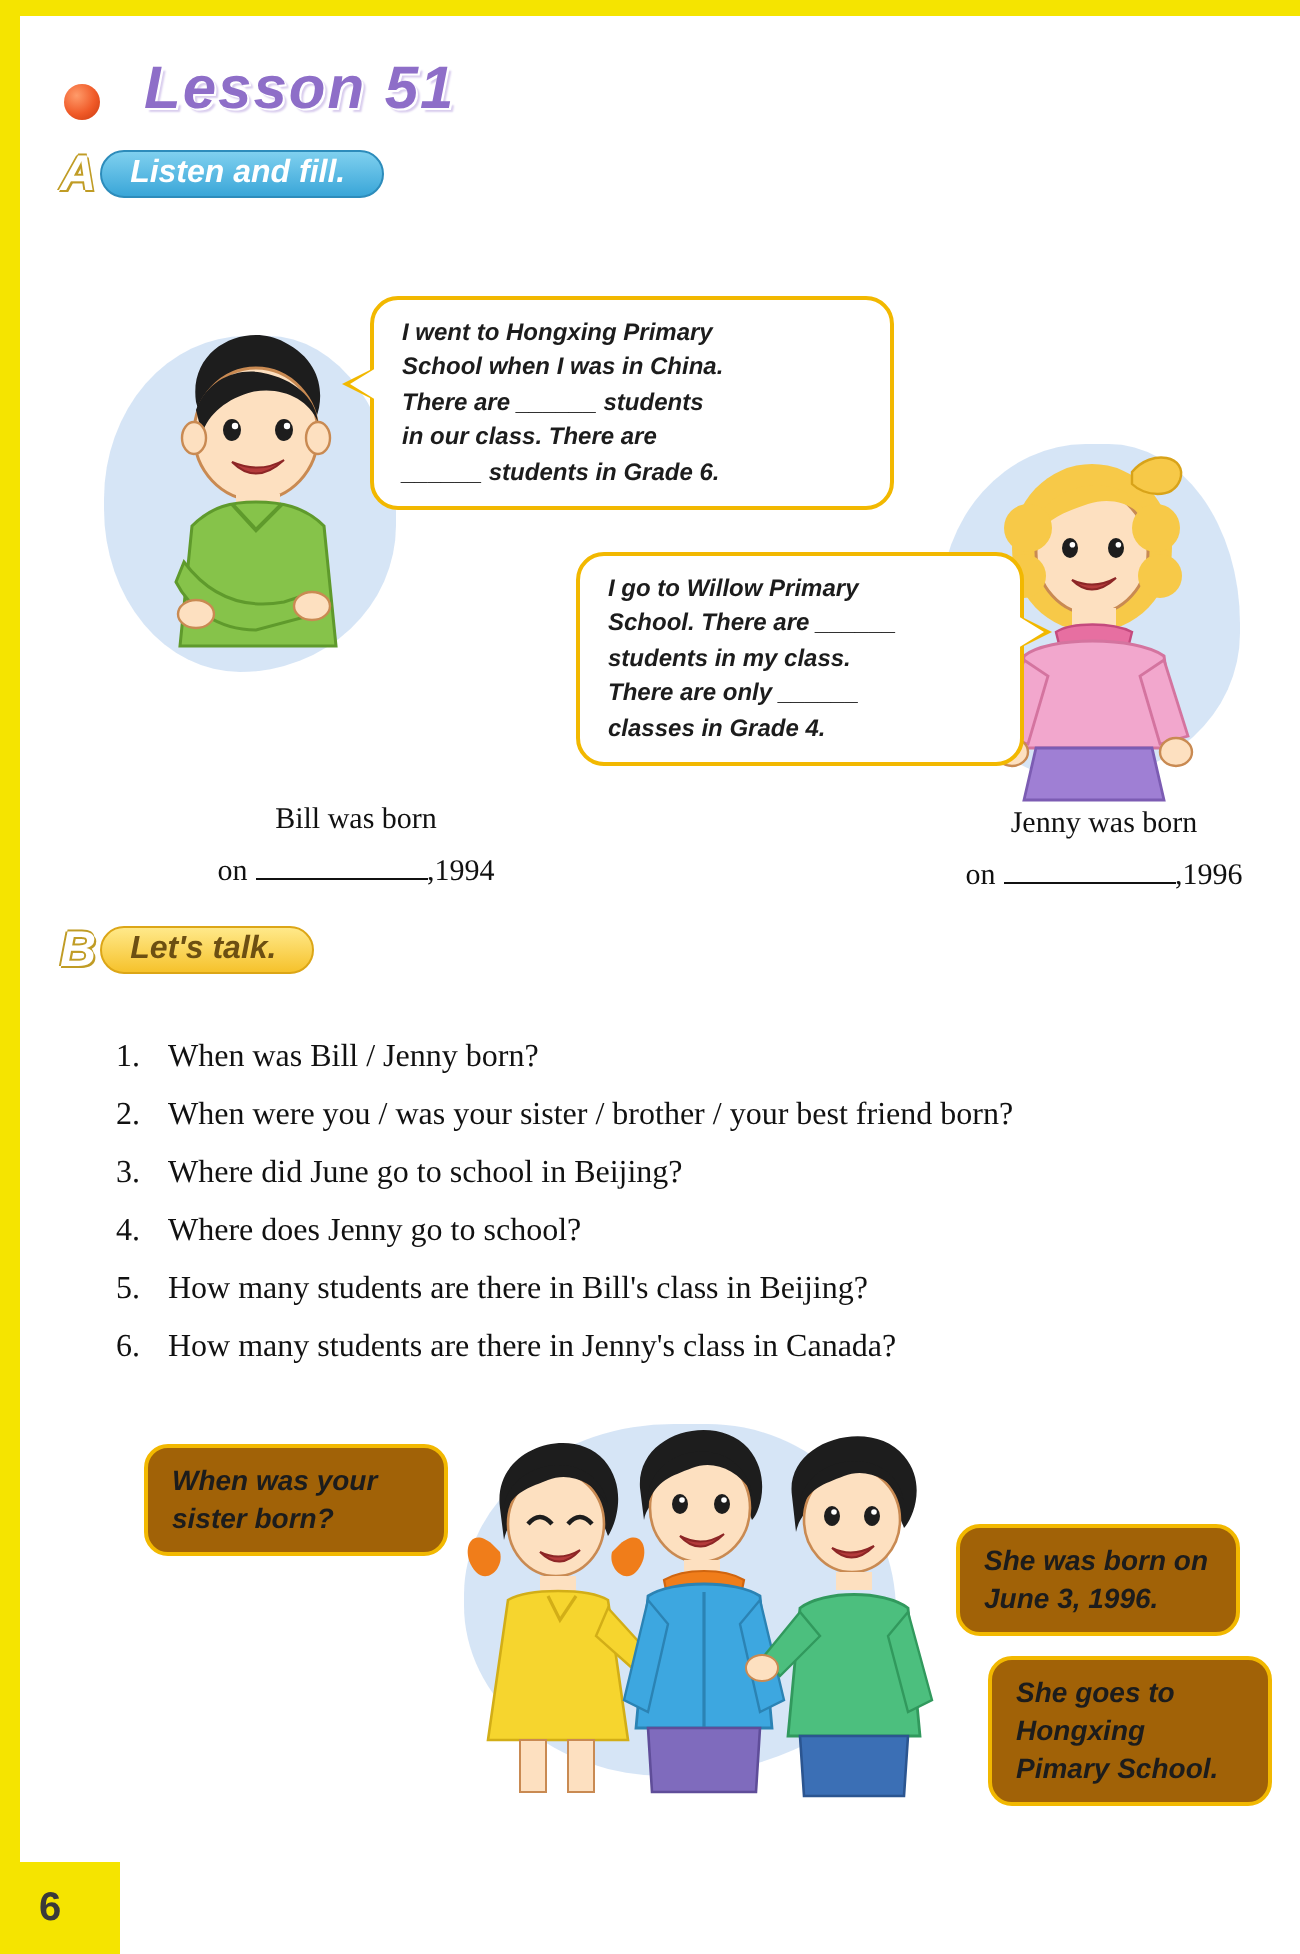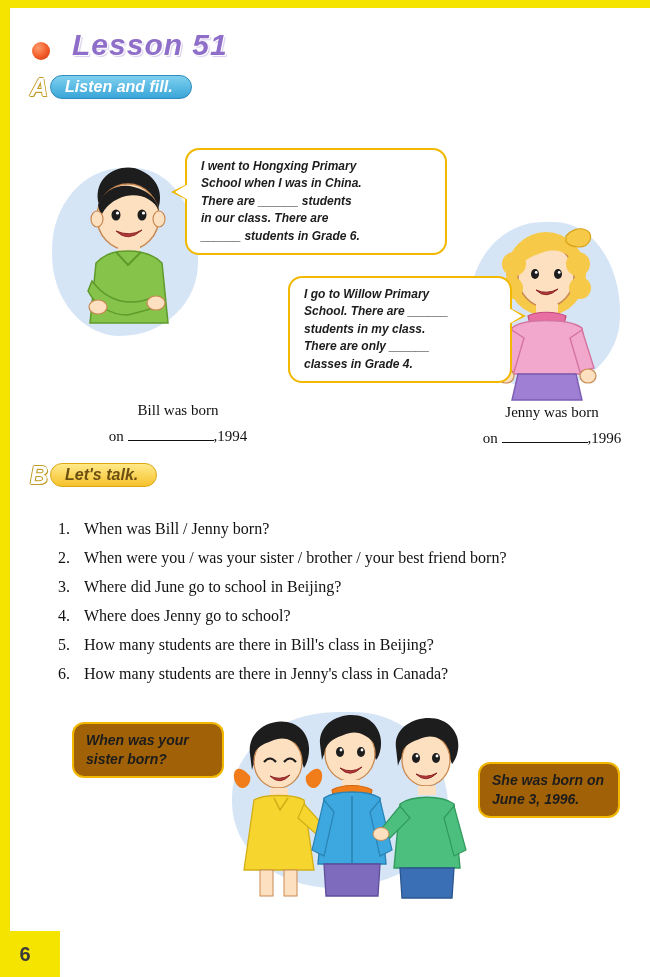--- a/index.html
+++ b/index.html
@@ -406,18 +406,21 @@
     </g>
   </svg>
 
   <div class="mini-bubble tail-right" style="left:72px; top:722px; width:152px; white-space:pre-line;">When was your
 sister born?</div>
 
 
   <div class="mini-bubble tail-left" style="left:478px; top:762px; width:142px; white-space:pre-line;">She was born on
 June 3, 1996.</div>
 
+  <div class="mini-bubble tail-left" style="left:494px; top:828px; width:142px; white-space:pre-line;">She goes to
+Hongxing
+Pimary School.</div>
 
   <div class="page-num-box">
     <span class="page-num">6</span>
   </div>
 
 </div>
 
 </body></html>

